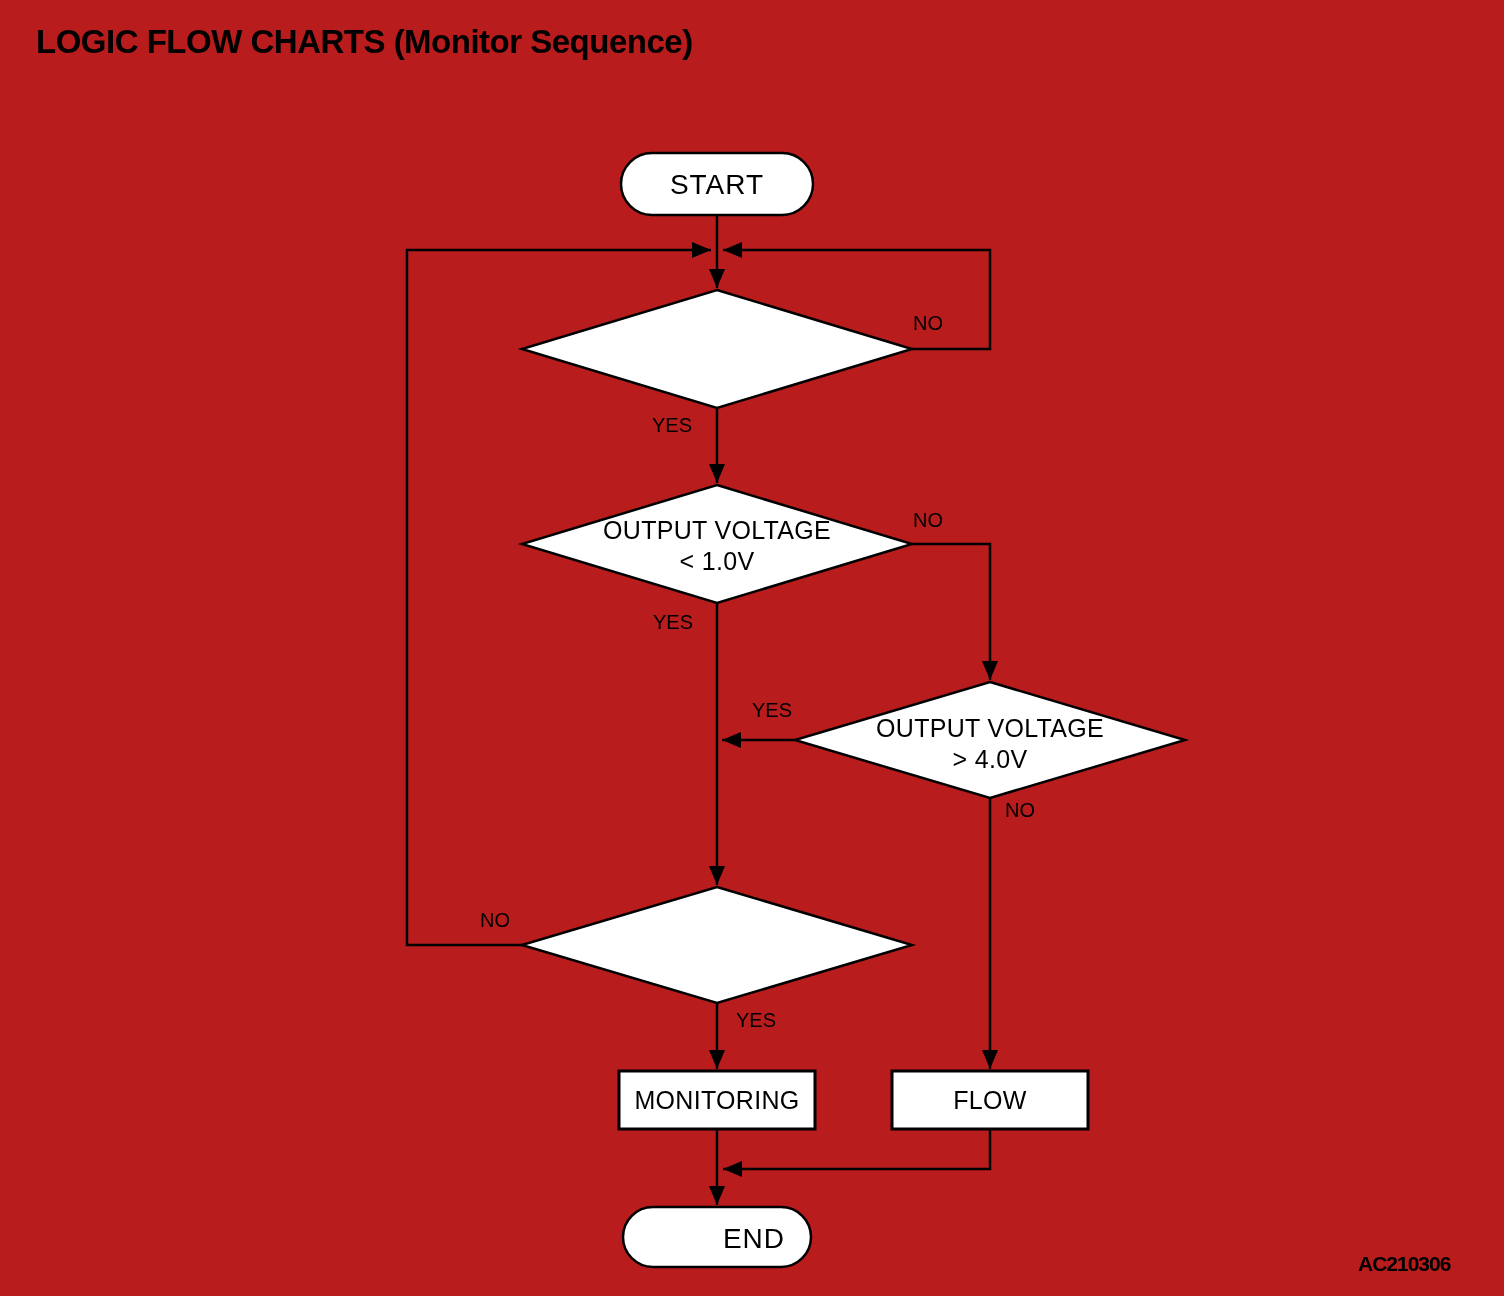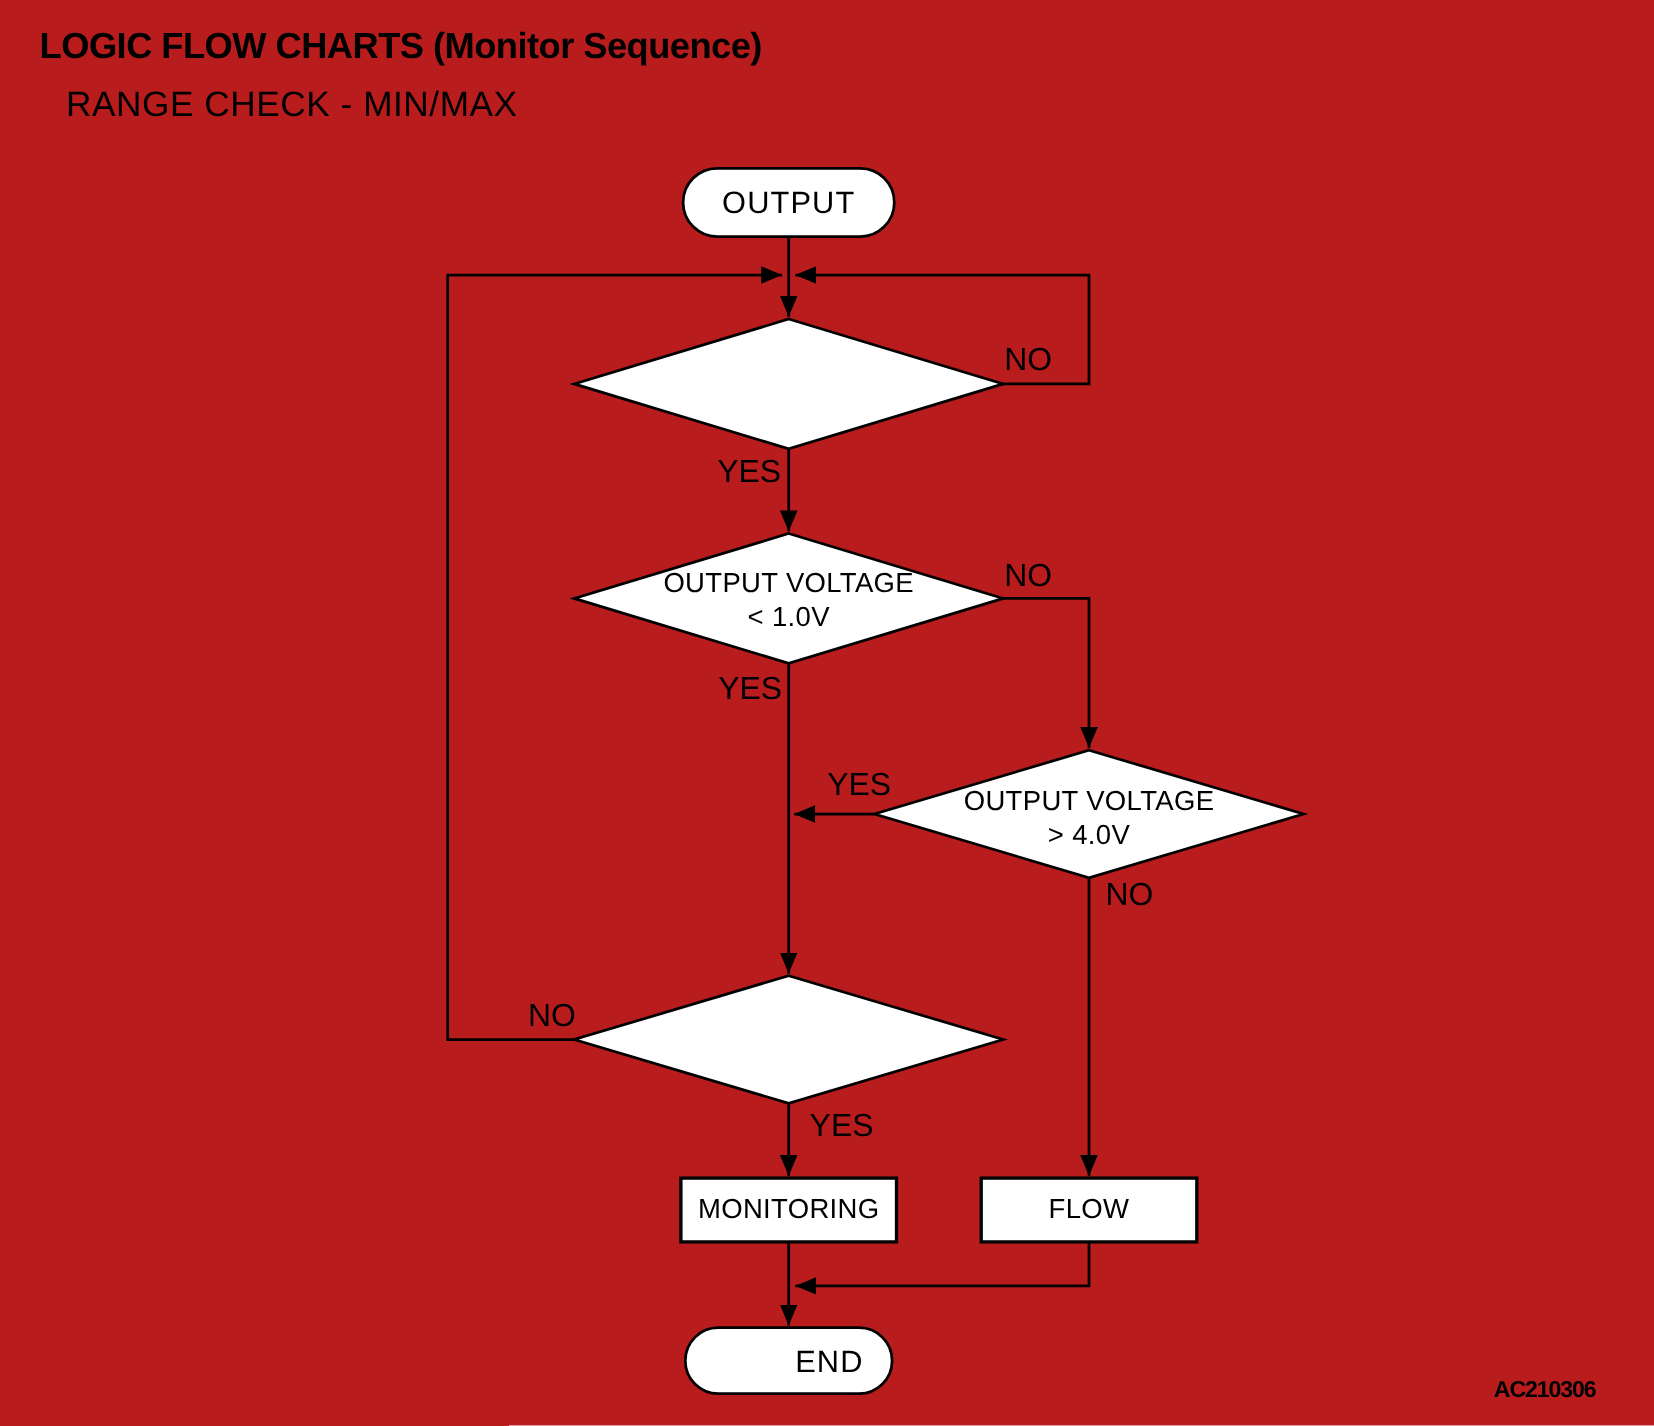--- a/index.html
+++ b/index.html
@@ -28,38 +28,37 @@
     transform: translate(-50%, -50%);
     text-align: center;
     white-space: pre-line;
     font-size: 25px;
     line-height: 31px;
     letter-spacing: 0.3px;
   }
   .node-label.terminator { font-size: 28px; letter-spacing: 1px; }
   .edge-label {
     position: absolute;
-    font-size: 29px;
+    font-size: 20px;
     line-height: 1.1;
     white-space: nowrap;
   }
   .figure-code {
     position: absolute; left: 1358px; top: 1252px;
     font-size: 21px; font-weight: bold; letter-spacing: -1px;
   }
   .shape { fill: #ffffff; stroke: #000000; }
   .edge  { fill: none;    stroke: #000000; stroke-width: 2.5; }
 </style>
 </head>
 <body>
 
 <div id="page">
 
   <div class="page-title">LOGIC FLOW CHARTS (Monitor Sequence)</div>
-  <div class="page-subtitle">RANGE CHECK - MIN/MAX</div>
 
   <svg id="diagram-svg" width="1504" height="1296" viewBox="0 0 1504 1296">
     <defs>
       <marker id="arrow" markerUnits="userSpaceOnUse" markerWidth="20" markerHeight="17" refX="19" refY="8" orient="auto">
         <path d="M0,0 L19,8 L0,16 Z" fill="#000000"></path>
       </marker>
     </defs>
 
     <path class="edge" d="M717,215 L717,288" marker-end="url(#arrow)"></path>
     <path class="edge" d="M525,945 L407,945 L407,250 L711,250" marker-end="url(#arrow)"></path>
@@ -76,21 +75,21 @@
     <rect class="shape" x="621" y="153" width="192" height="62" rx="31" ry="31" stroke-width="2.5"></rect>
     <polygon class="shape" points="717,290 912,349 717,408 522,349" stroke-width="2.5"></polygon>
     <polygon class="shape" points="717,485 912,544 717,603 522,544" stroke-width="2.5"></polygon>
     <polygon class="shape" points="990,682 1185,740 990,798 795,740" stroke-width="2.5"></polygon>
     <polygon class="shape" points="717,887 912,945 717,1003 522,945" stroke-width="2.5"></polygon>
     <rect class="shape" x="619" y="1071" width="196" height="58" stroke-width="3"></rect>
     <rect class="shape" x="892" y="1071" width="196" height="58" stroke-width="3"></rect>
     <rect class="shape" x="623" y="1207" width="188" height="60" rx="30" ry="30" stroke-width="2.5"></rect>
   </svg>
 
-  <div class="node-label terminator" style="left:717px; top:184px;">OUTPUT</div>
+  <div class="node-label terminator" style="left:717px; top:184px;">START</div>
   <div class="node-label" style="left:717px; top:546px;">OUTPUT VOLTAGE
 &lt; 1.0V</div>
   <div class="node-label" style="left:990px; top:744px;">OUTPUT VOLTAGE
 &gt; 4.0V</div>
   <div class="node-label" style="left:717px; top:1100px;">MONITORING</div>
   <div class="node-label" style="left:990px; top:1100px;">FLOW</div>
   <div class="node-label terminator" style="left:754px; top:1238px;">END</div>
 
   <div class="edge-label" style="left:913px; top:312px;">NO</div>
   <div class="edge-label" style="left:652px; top:414px;">YES</div>

